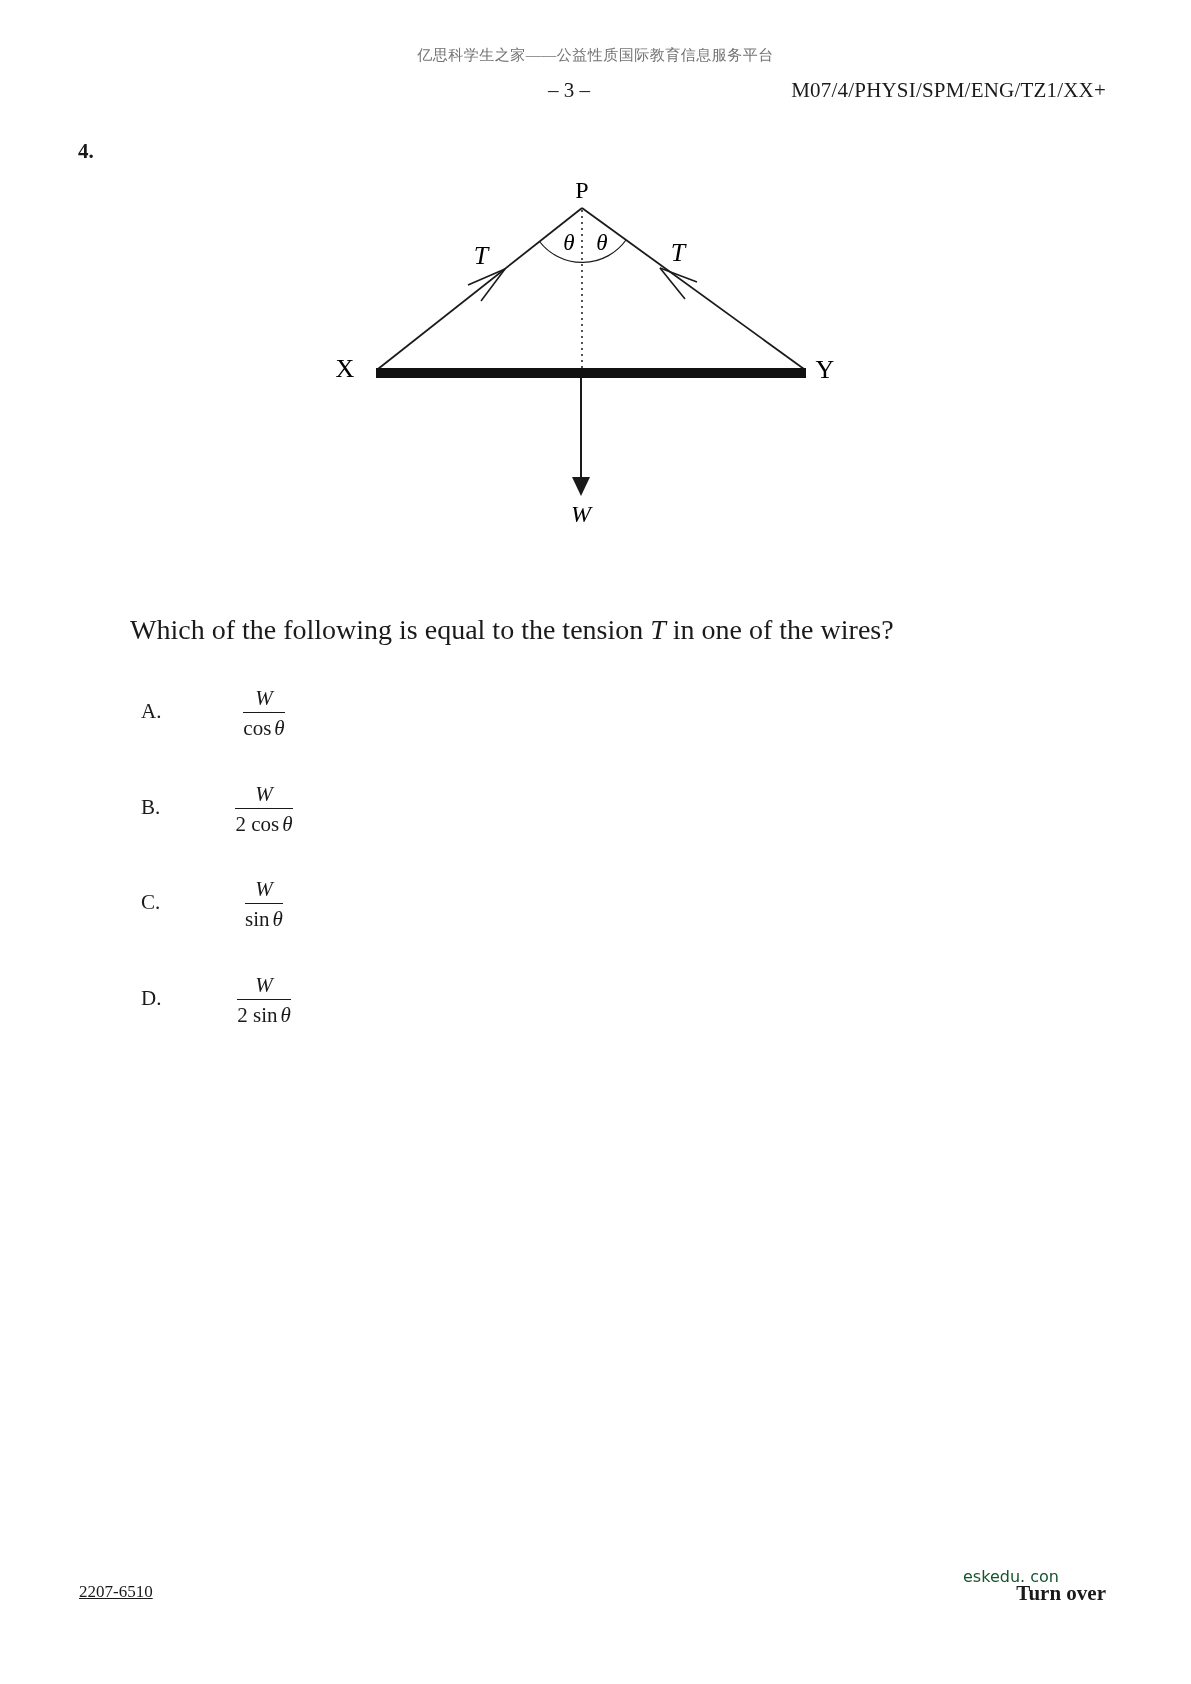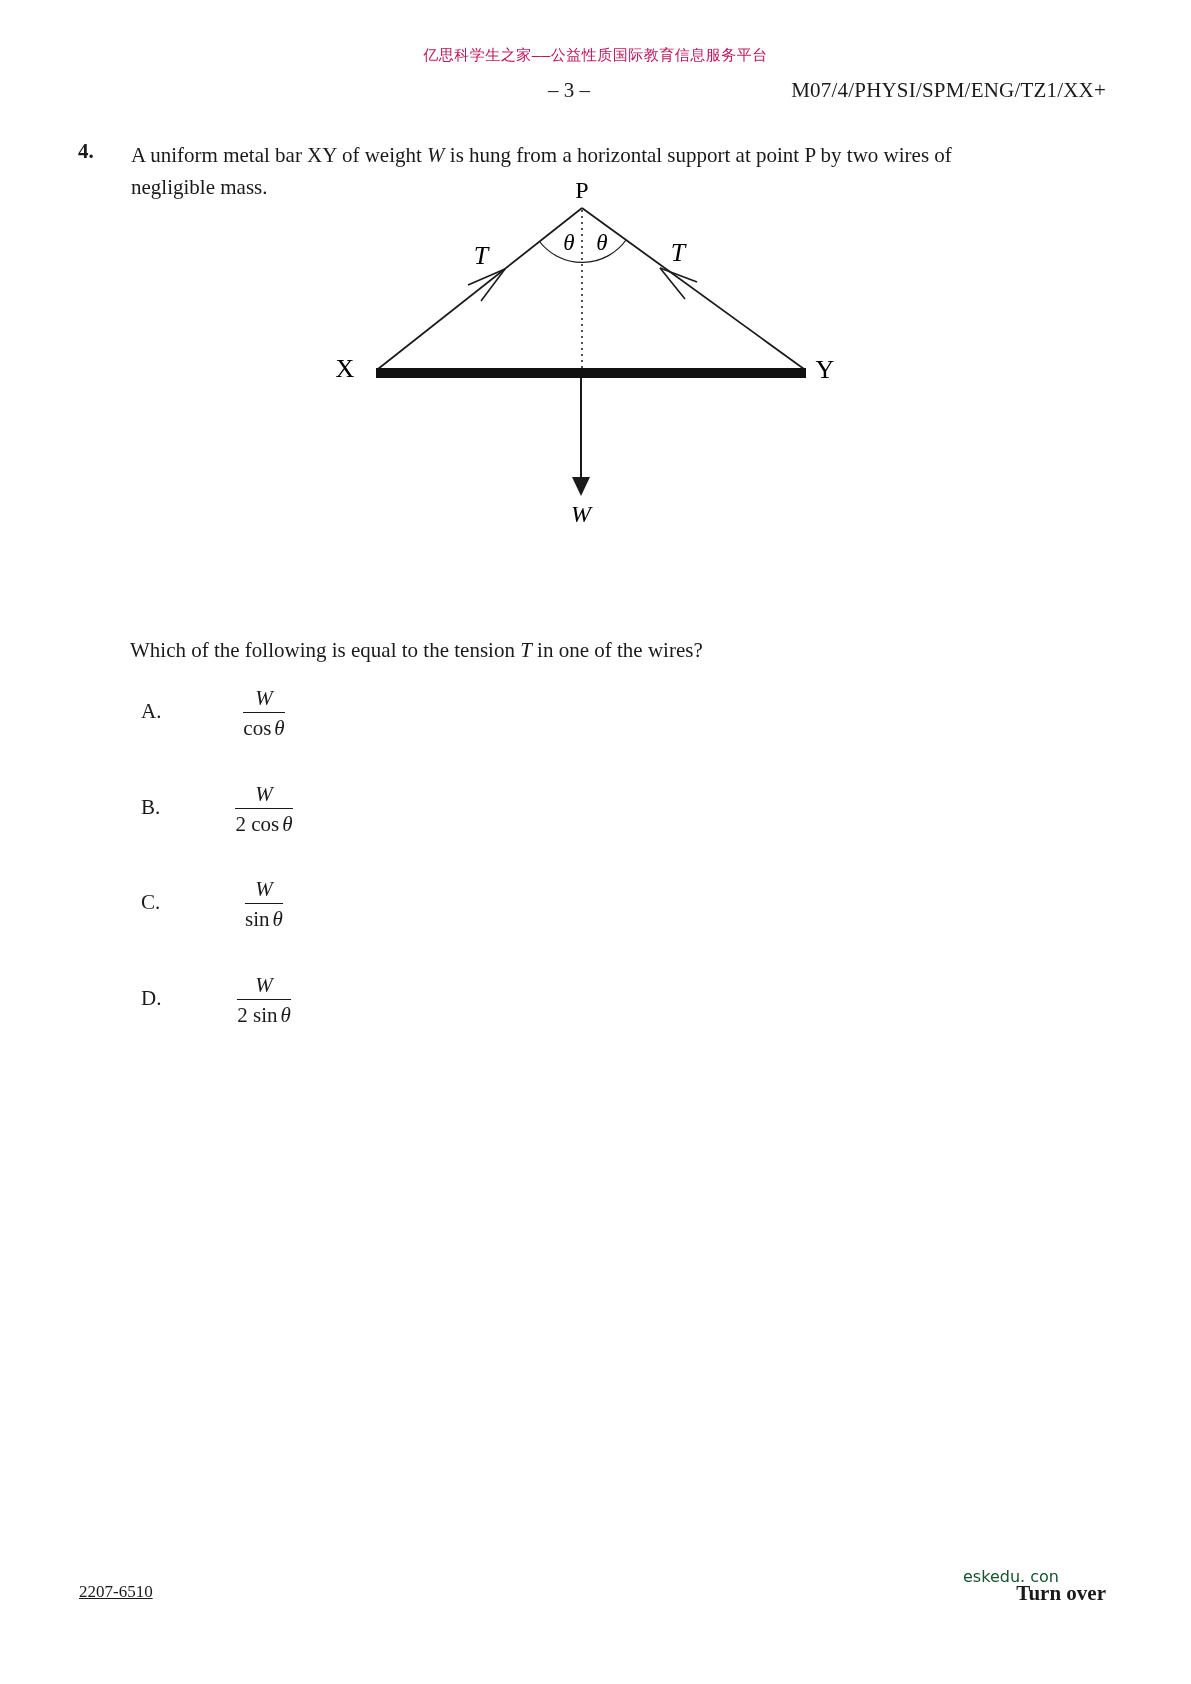--- a/index.html
+++ b/index.html
@@ -9,31 +9,31 @@
     height:1684px;
     background:#ffffff;
     font-family:"Liberation Serif", serif;
     color:#1a1a1a;
     overflow:hidden;
   }
   .abs{position:absolute;}
   .cn-watermark{
     top:46px;left:0;width:100%;
     text-align:center;
-    font-family:Liberation Mono, monospace;
+    font-family:Liberation Serif, serif;
     font-size:15px;
-    color:#be185d;
+    color:#737373;
     letter-spacing:0.5px;
   }
   .page-number{top:78px;left:548px;font-size:21px;}
   .paper-code{top:78px;right:85px;font-size:21px;letter-spacing:0.2px;}
   .q-number{top:139px;left:78px;font-size:21px;font-weight:bold;}
   .q-text{top:139px;left:131px;width:920px;font-size:21px;line-height:32px;}
   .statement{top:578px;left:130px;font-size:21px;}
-  .prompt{top:638px;left:130px;font-size:21px;}
+  .prompt{top:614px;left:130px;font-size:28px;}
   i.sym{font-style:italic;}
   .option{position:absolute;left:0;width:600px;height:60px;}
   .opt-a{top:686px;}
   .opt-b{top:782px;}
   .opt-c{top:877px;}
   .opt-d{top:973px;}
   .opt-label{position:absolute;left:141px;top:13px;font-size:21px;}
   .fraction{position:absolute;left:212px;top:0;width:104px;text-align:center;font-size:21px;}
   .frac-inner{display:inline-block;text-align:center;}
   .frac-num{display:block;line-height:25px;border-bottom:1.6px solid #1a1a1a;padding:0 3px 1px 3px;font-style:italic;}
@@ -51,24 +51,20 @@
 </head>
 <body>
 
 <div class="page">
 
   <div class="abs cn-watermark">亿思科学生之家——公益性质国际教育信息服务平台</div>
   <div class="abs page-number">– 3 –</div>
   <div class="abs paper-code">M07/4/PHYSI/SPM/ENG/TZ1/XX+</div>
 
   <div class="abs q-number">4.</div>
-  <div class="abs q-text">
-    <div><span>A uniform metal bar XY of weight </span><i class="sym">W</i><span> is hung from a horizontal support at point P by two wires of</span></div>
-    <div>negligible mass.</div>
-  </div>
 
   <svg class="abs" style="left:280px;top:170px;" width="570" height="360" viewBox="0 0 570 360">
 
     <line x1="302" y1="38" x2="98" y2="199" stroke="#1a1a1a" stroke-width="1.8"></line>
     <line x1="302" y1="38" x2="524" y2="199" stroke="#1a1a1a" stroke-width="1.8"></line>
 
     <line x1="302" y1="40" x2="302" y2="198" stroke="#1a1a1a" stroke-width="1.5" stroke-dasharray="2 4"></line>
 
     <path d="M 259.5 71.5 A 54 54 0 0 0 346 70" fill="none" stroke="#1a1a1a" stroke-width="1.2"></path>
 

